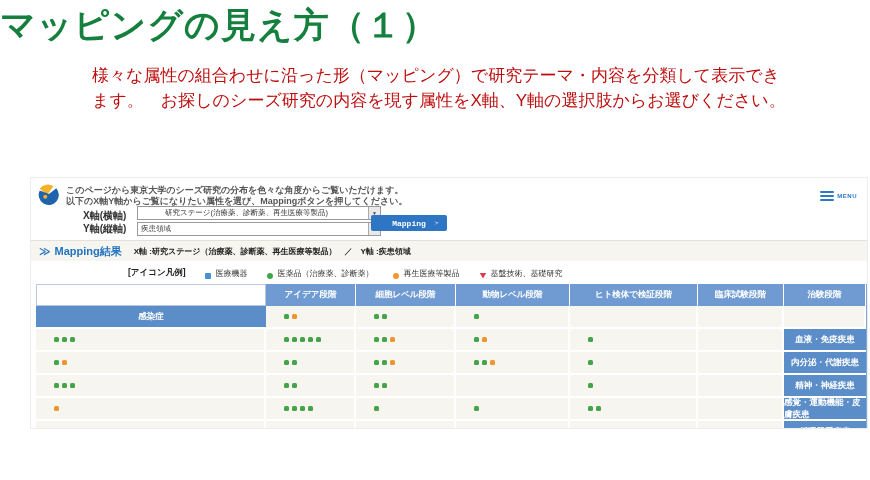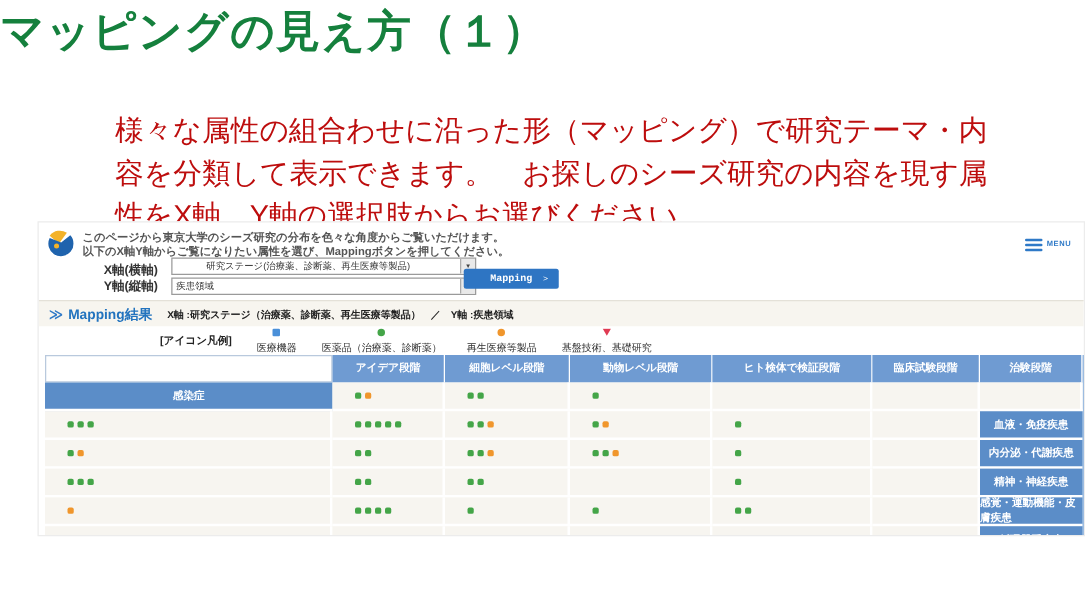--- a/index.html
+++ b/index.html
@@ -6,21 +6,21 @@
   body{
     width:870px;height:480px;position:relative;background:#ffffff;overflow:hidden;
     font-family:"Liberation Sans","DejaVu Sans",sans-serif;
   }
   .slide-title{
     position:absolute;top:2px;left:0;width:100%;
     font-size:35px;font-weight:bold;color:#15803d;letter-spacing:1px;
   }
   .slide-desc{
     position:absolute;top:63px;left:92px;width:700px;
-    font-size:23px;line-height:1.48;color:#bd0d0d;margin-top:24px;
+    font-size:17px;line-height:1.48;color:#bd0d0d;
   }
   
   .shot{
     position:absolute;left:30px;top:177px;width:838px;height:252px;
     background:#fff;border:1px solid #ececec;box-sizing:border-box;overflow:hidden;
   }
   .logo{position:absolute;left:6px;top:6px;width:22px;height:22px;}
   .intro{position:absolute;left:35px;top:7px;font-size:9px;line-height:11px;color:#555;font-weight:bold;}
   .menu{position:absolute;right:10px;top:13px;display:flex;align-items:center;gap:3px;cursor:pointer;}
   .menu-bars{width:14px;display:flex;flex-direction:column;gap:2px;}
@@ -47,21 +47,21 @@
   .mapping-btn .arr{position:absolute;right:7px;font-size:7px;font-weight:normal;}
   .result-bar{
     position:absolute;left:0;top:62px;width:100%;height:21px;background:#f7f5ef;
     border-top:1px solid #e4e1d8;display:flex;align-items:center;padding-left:8px;box-sizing:border-box;
   }
   .chev{color:#2e79c7;font-size:11px;font-weight:bold;margin-right:4px;}
   .result-title{color:#2273be;font-size:11px;font-weight:bold;margin-right:12px;}
   .result-sub{font-size:8px;color:#222;font-weight:bold;}
   .legend{position:absolute;left:97px;top:89px;height:12px;display:flex;align-items:center;gap:20px;}
   .legend-title{font-size:8.5px;font-weight:bold;color:#222;}
-  .legend-item{display:flex;align-items:center;gap:4px;font-size:8px;color:#333;flex-direction:column;}
+  .legend-item{display:flex;align-items:flex-end;gap:4px;font-size:8px;color:#333;}
   .lshape{width:6px;height:6px;display:inline-block;flex:0 0 auto;}
   .lshape.square{border-radius:1px;}
   .lshape.circle{border-radius:50%;}
   .lshape.triangle{width:7px;height:6px;clip-path:polygon(0 0,100% 0,50% 100%);}
   .grid{
     position:absolute;left:5px;top:106px;width:830px;display:grid;
     grid-template-columns:230px 90px 100px 114px 128px 86px 82px;
     border-right:2px solid #7da7d9;box-sizing:content-box;
   }
   .corner{background:#fff;border:1px solid #b9c9dd;height:22px;box-sizing:border-box;}

